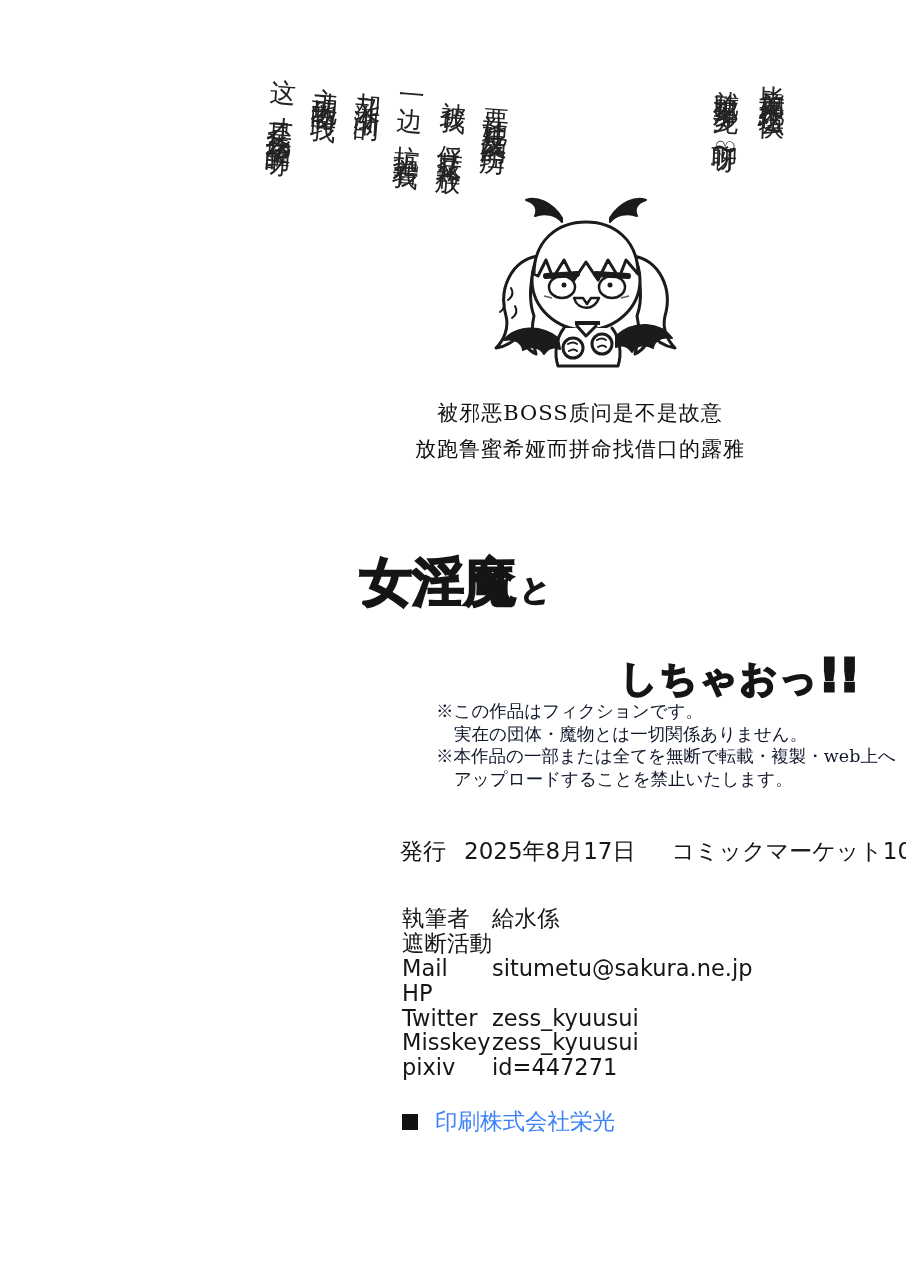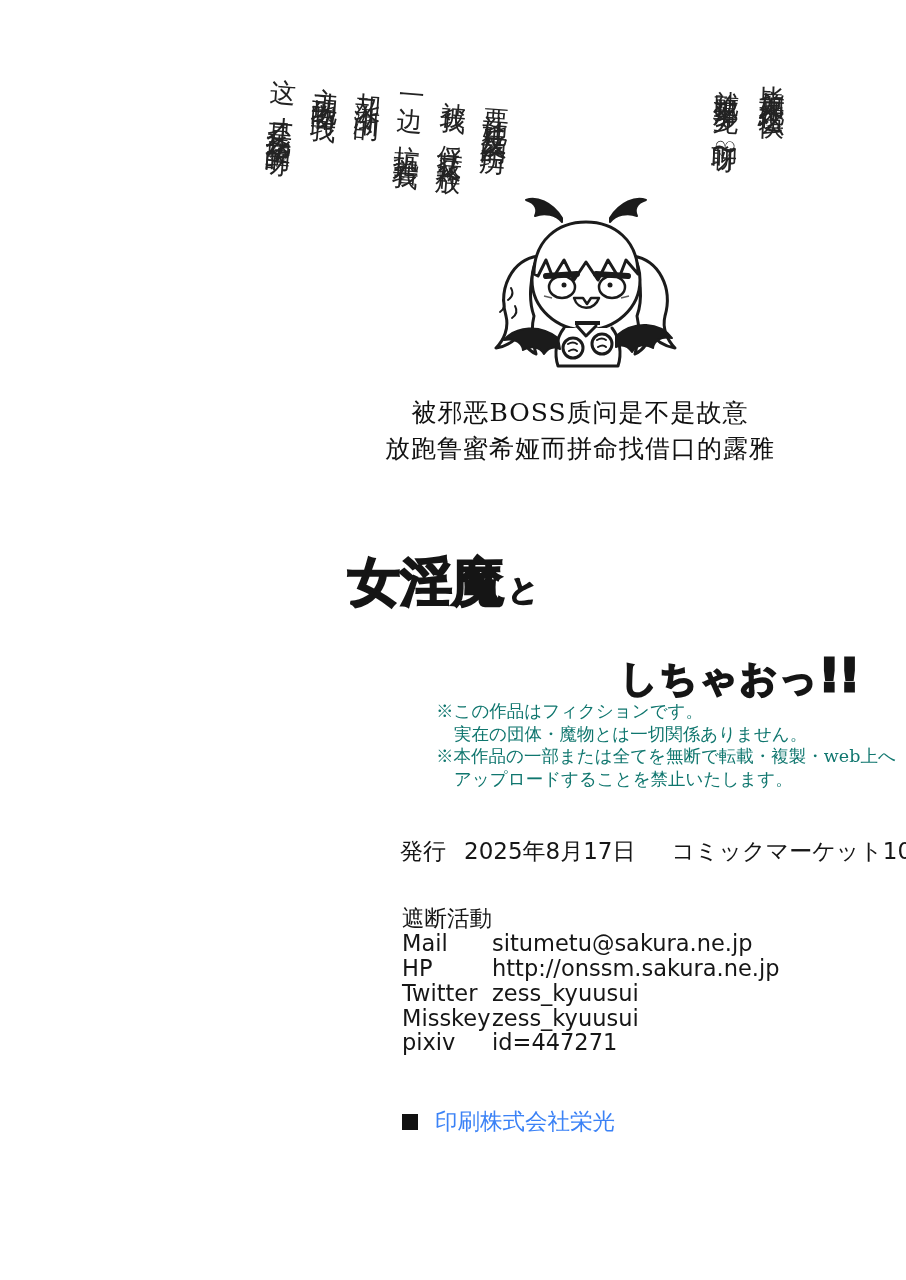--- a/index.html
+++ b/index.html
@@ -47,37 +47,37 @@
   .hand-right .hw-col{margin-left:16px;}
   .hand-right .hw-col:nth-child(1){margin-top:5px;}
   .hand-right .hw-col:nth-child(2){margin-top:12px;}
   
   .chibi{position:absolute;left:478px;top:188px;}
   
   .caption{
     position:absolute;left:340px;top:395px;width:480px;
     text-align:center;
     font-family:"DejaVu Serif","Liberation Serif",serif;
-    font-size:25px;line-height:36px;
+    font-size:21px;line-height:36px;
     color:#111;
     letter-spacing:1px;
   }
   
   .title-line{position:absolute;font-weight:bold;color:#151515;
     -webkit-text-stroke:2px #151515;white-space:nowrap;}
-  .title-1{left:348px;top:548px;font-size:52px;}
+  .title-1{left:360px;top:548px;font-size:52px;}
   .title-1 .particle{font-size:30px;-webkit-text-stroke:1.5px #151515;margin-left:4px;}
   .title-2{left:410px;top:606px;font-size:37px;letter-spacing:3px;}
   .title-3{left:620px;top:650px;font-size:37px;letter-spacing:2px;}
   .title-3 .bang{font-size:44px;-webkit-text-stroke:3px #151515;letter-spacing:0;}
   
   .disclaimer{
     position:absolute;left:436px;top:700px;
     font-family:"DejaVu Serif","Liberation Serif",serif;
-    font-size:17.5px;line-height:22.5px;color:#0f766e;
+    font-size:17.5px;line-height:22.5px;color:#0f172a;
   }
   .disclaimer .indent{padding-left:18px;}
   
   .publication{
     position:absolute;left:400px;top:836px;
     font-size:23px;color:#161616;white-space:nowrap;
   }
   .publication .pub-label{margin-right:18px;}
   .publication .pub-date{margin-right:36px;}
   
@@ -176,29 +176,32 @@
     <div>※本作品の一部または全てを無断で転載・複製・web上へ</div>
     <div class="indent">アップロードすることを禁止いたします。</div>
   </div>
 
   <div class="publication">
     <span class="pub-label">発行</span><span class="pub-date">2025年8月17日</span><span>コミックマーケット106</span>
   </div>
 
   <div class="credits">
     <div class="credit-row">
+      <span class="credit-label">執筆者</span>
+      <span class="credit-value">給水係</span>
+    </div>
+    <div class="credit-row">
       <span class="credit-value">遮断活動</span>
     </div>
     <div class="credit-row">
       <span class="credit-label">Mail</span>
       <span class="credit-value">situmetu@sakura.ne.jp</span>
     </div>
     <div class="credit-row">
       <span class="credit-label">HP</span>
-      <span class="credit-value">http://onssm.sakura.ne.jp</span>
     </div>
     <div class="credit-row">
       <span class="credit-label">Twitter</span>
       <span class="credit-value">zess_kyuusui</span>
     </div>
     <div class="credit-row">
       <span class="credit-label">Misskey</span>
       <span class="credit-value">zess_kyuusui</span>
     </div>
     <div class="credit-row">

